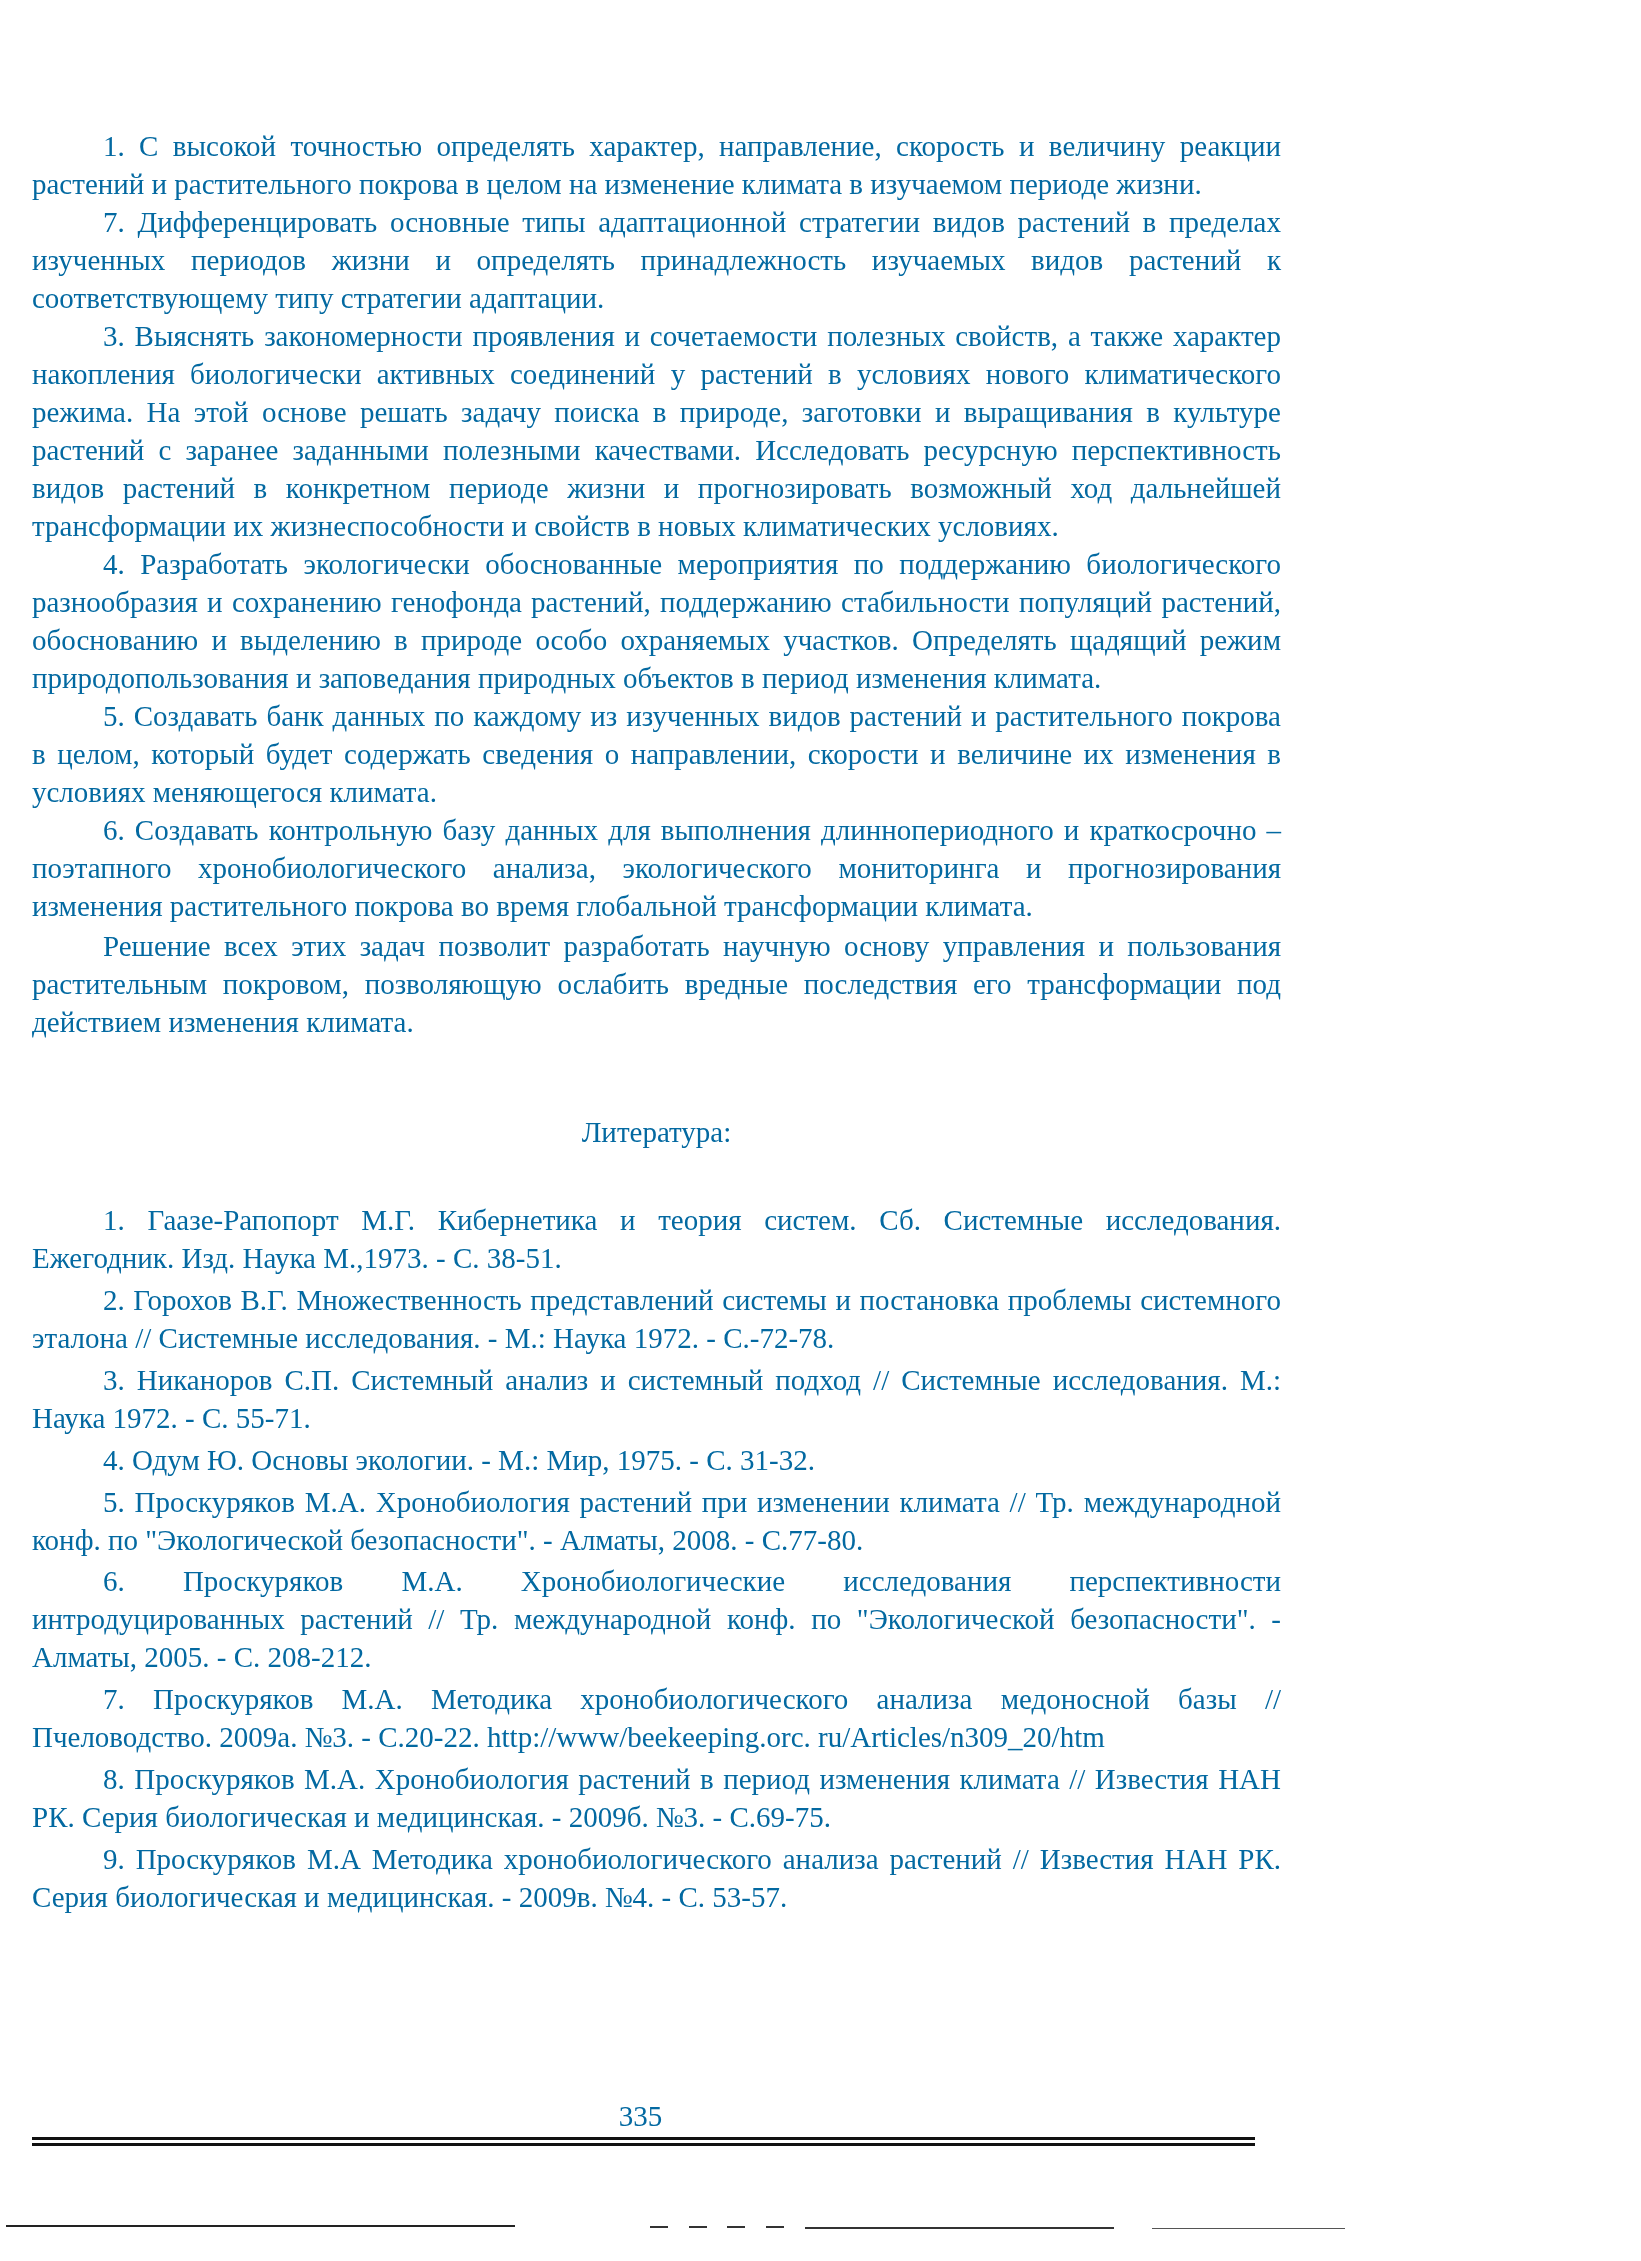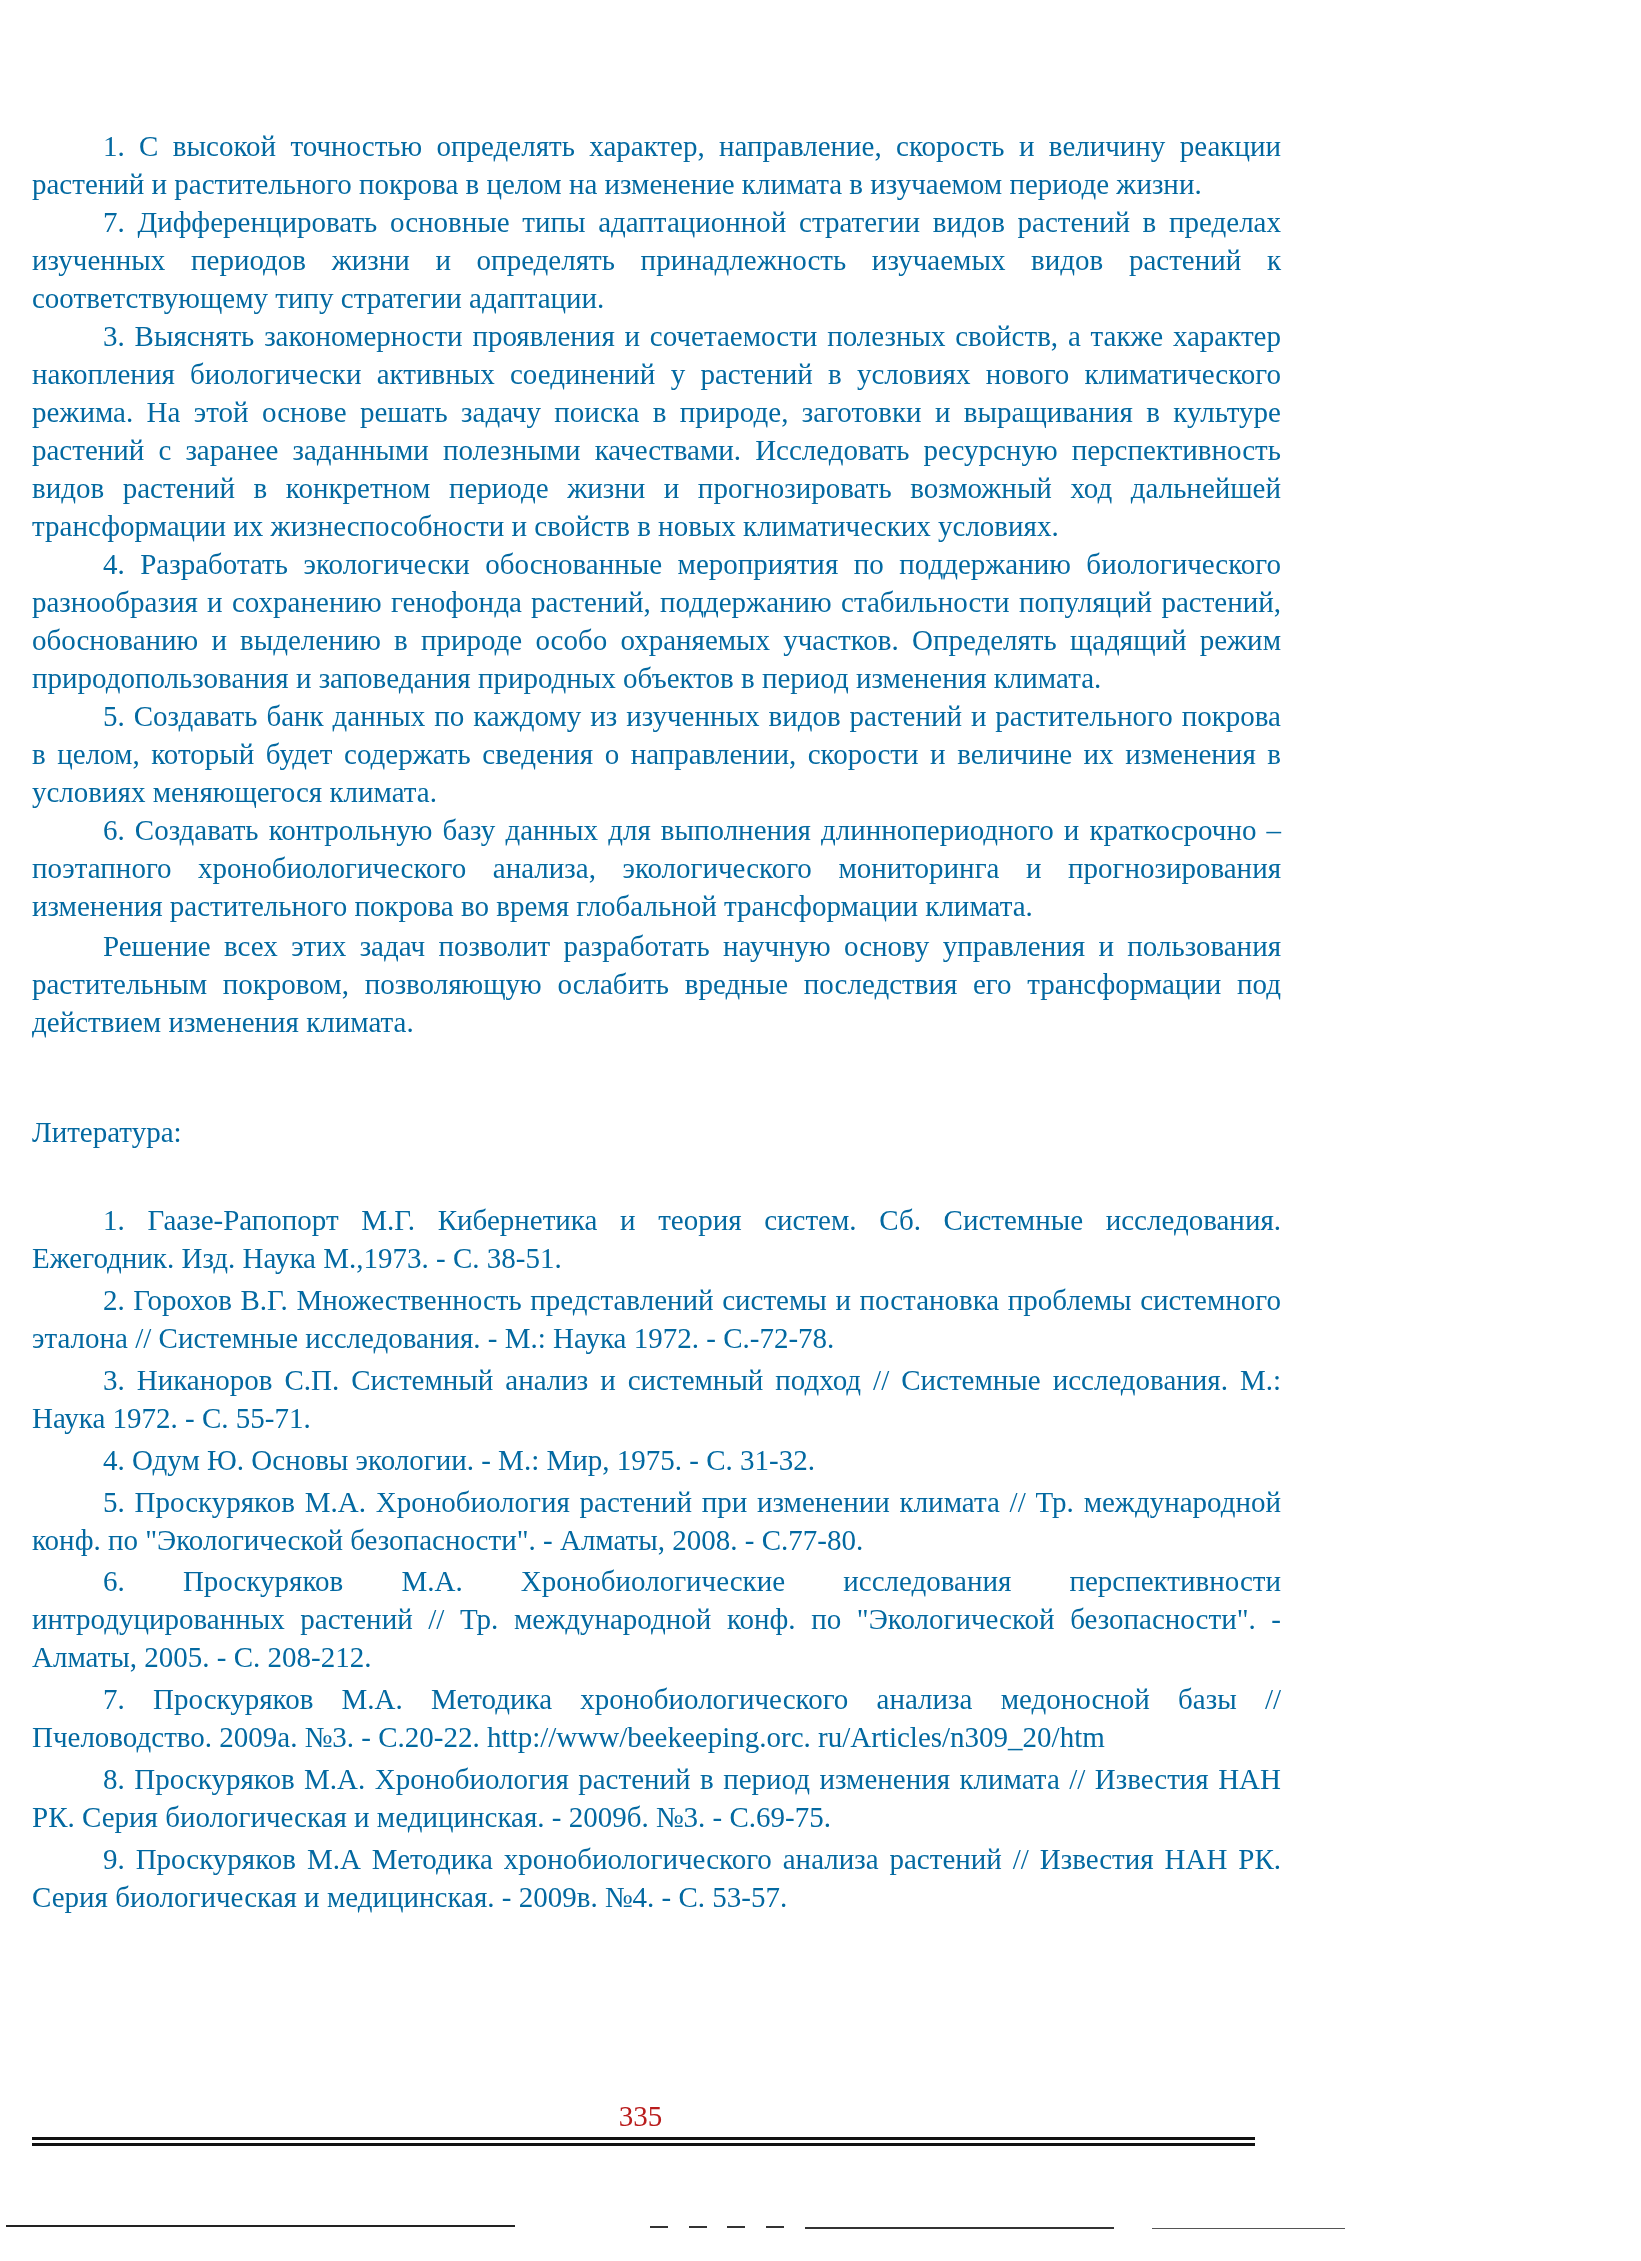--- a/index.html
+++ b/index.html
@@ -5,26 +5,26 @@
   html, body { margin: 0; padding: 0; background: #ffffff; }
   body { width: 1641px; height: 2261px; position: relative; overflow: hidden; }
   .page {
     position: absolute; left: 32px; top: 127px; width: 1249px;
     font-family: "Liberation Serif", "DejaVu Serif", serif;
     font-size: 29px; line-height: 38px; color: #0369a1;
     text-align: justify;
   }
   .page p { margin: 0; text-indent: 71px; }
   .page p.gap { margin-top: 2px; }
-  .lit-title { text-indent: 0 !important; margin-top: 72px !important; margin-bottom: 50px !important; }
+  .lit-title { text-align: center; text-indent: 0 !important; margin-top: 72px !important; margin-bottom: 50px !important; }
   .refs p { text-indent: 71px; margin: 0 0 3.9px 0; }
   .link { }
   .pagenum {
     position: absolute; left: 0; width: 1281px; top: 2100px; text-align: center;
-    font-family: "Liberation Serif", "DejaVu Serif", serif; font-size: 29px; color: #b91c1c;
+    font-family: "Liberation Serif", "DejaVu Serif", serif; font-size: 29px; color: #0369a1;
   }
   .rule1 { position: absolute; left: 32px; width: 1223px; top: 2137px; height: 3.2px; background: #111; }
   .rule2 { position: absolute; left: 32px; width: 1223px; top: 2143px; height: 2.6px; background: #111; }
   .scan1 { position: absolute; left: 6.4px; width: 509px; top: 2225px; height: 1.9px; background: #222; }
   .scan2 { position: absolute; left: 805px; width: 309px; top: 2227px; height: 1.9px; background: #333; }
   .scan3 { position: absolute; left: 1152px; width: 193px; top: 2228px; height: 1.3px; background: #555; }
   .dash { position: absolute; top: 2226px; height: 1.9px; width: 18px; background: #333; }
 </style>
 </head>
 <body>

